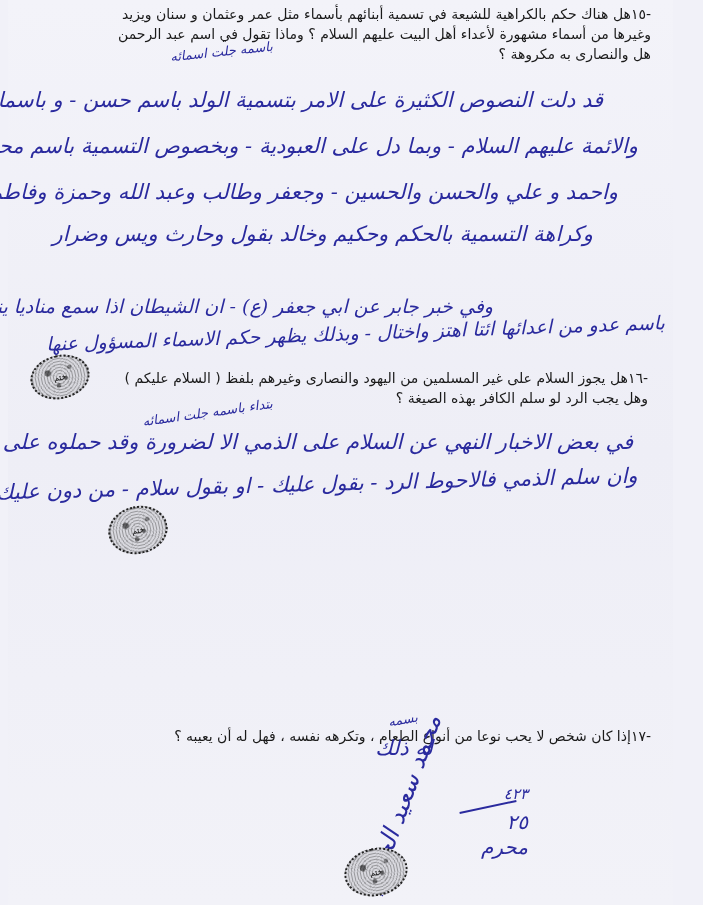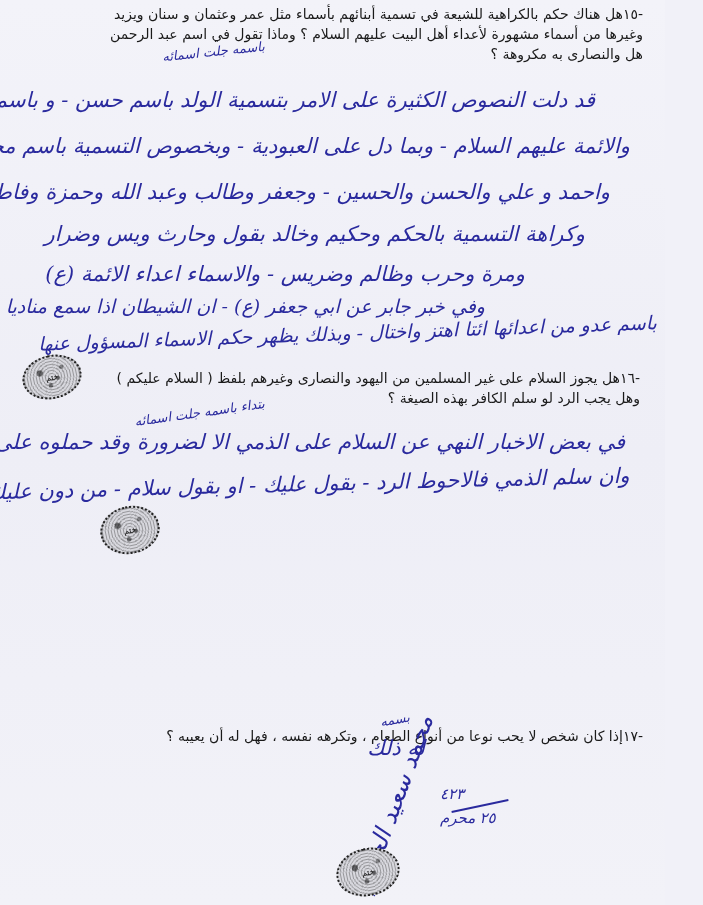--- a/index.html
+++ b/index.html
@@ -9,21 +9,21 @@
     body {
       width: 703px;
       height: 905px;
       background: #f1f1f8;
       position: relative;
       overflow: hidden;
       font-family: "DejaVu Sans", sans-serif;
     }
     .page {
       position: absolute;
-      left: 0; top: 0;
+      left: 8px; top: 0;
       width: 665px;
       height: 905px;
       background: linear-gradient(180deg, #f3f3f9 0%, #eeeef6 50%, #f2f2f8 100%);
     }
     .printed {
       position: absolute;
       direction: rtl;
       text-align: right;
       font-family: "DejaVu Sans", sans-serif;
       font-size: 14px;
@@ -73,52 +73,51 @@
       font-family: "DejaVu Serif", serif;
       font-style: italic;
       color: #2a2a9e;
       font-size: 24px;
       transform: rotate(-70deg);
       transform-origin: center;
       white-space: nowrap;
     }
     .date-block {
       position: absolute;
-      font-family: Liberation Sans, sans-serif;
+      font-family: Liberation Mono, monospace;
       font-style: italic;
       color: #2a2a9e;
-      text-align: left;
+      text-align: right;
     }
     .date-block .year { font-size: 15px; display: block; }
     .date-block .rule {
       display: block;
       width: 58px;
       height: 0;
       border-top: 2px solid #2a2a9e;
       transform: rotate(-12deg);
       margin: 2px auto;
     }
-    .date-block .day { font-size: 15px; display: block; }
+    .date-block .day { font-size: 20px; display: block; }
   </style>
 </head>
 <body>
 
 <div class="page">
 
   <div class="printed" style="right:22px; top:6px;">-١٥هل هناك حكم بالكراهية للشيعة في تسمية أبنائهم بأسماء مثل عمر وعثمان و سنان ويزيد</div>
   <div class="printed" style="right:22px; top:26px;text-align:right;">وغيرها من أسماء مشهورة لأعداء أهل البيت عليهم السلام ؟ وماذا تقول في اسم عبد الرحمن</div>
   <div class="printed" style="right:22px; top:46px;">هل والنصارى به مكروهة ؟</div>
 
   <div class="hand small" style="right:400px; top:44px; transform:rotate(-6deg);">باسمه جلت اسمائه</div>
 
   <div class="hand main" style="right:70px; top:88px;">قد دلت النصوص الكثيرة على الامر بتسمية الولد باسم حسن - و باسماء الانبياء</div>
   <div class="hand main" style="right:35px; top:134px;text-align:center;">والائمة عليهم السلام - وبما دل على العبودية - وبخصوص التسمية باسم محمد</div>
   <div class="hand main" style="right:55px; top:180px;">واحمد و علي والحسن والحسين - وجعفر وطالب وعبد الله وحمزة وفاطمة</div>
   <div class="hand main" style="right:80px; top:222px;">وكراهة التسمية بالحكم وحكيم وخالد بقول وحارث ويس وضرار</div>
-  <div class="hand main" style="right:140px; top:262px;">ومرة وحرب وظالم وضريس - والاسماء اعداء الائمة (ع)</div>
   <div class="hand main" style="right:180px; top:295px; font-size:19px;">وفي خبر جابر عن ابي جعفر (ع) - ان الشيطان اذا سمع مناديا ينادي</div>
   <div class="hand main" style="right:8px; top:322px; font-size:19px; transform:rotate(-2deg);">باسم عدو من اعدائها ائتا اهتز واختال - وبذلك يظهر حكم الاسماء المسؤول عنها</div>
 
   <div class="stamp" style="left:22px; top:355px; width:56px; height:40px;">ختم</div>
 
   <div class="printed" style="right:25px; top:370px;">-١٦هل يجوز السلام على غير المسلمين من اليهود والنصارى وغيرهم بلفظ ( السلام عليكم )</div>
   <div class="printed" style="right:25px; top:390px;">وهل يجب الرد لو سلم الكافر بهذه الصيغة ؟</div>
 
   <div class="hand small" style="right:400px; top:405px; transform:rotate(-8deg);">بتداء باسمه جلت اسمائه</div>
 

